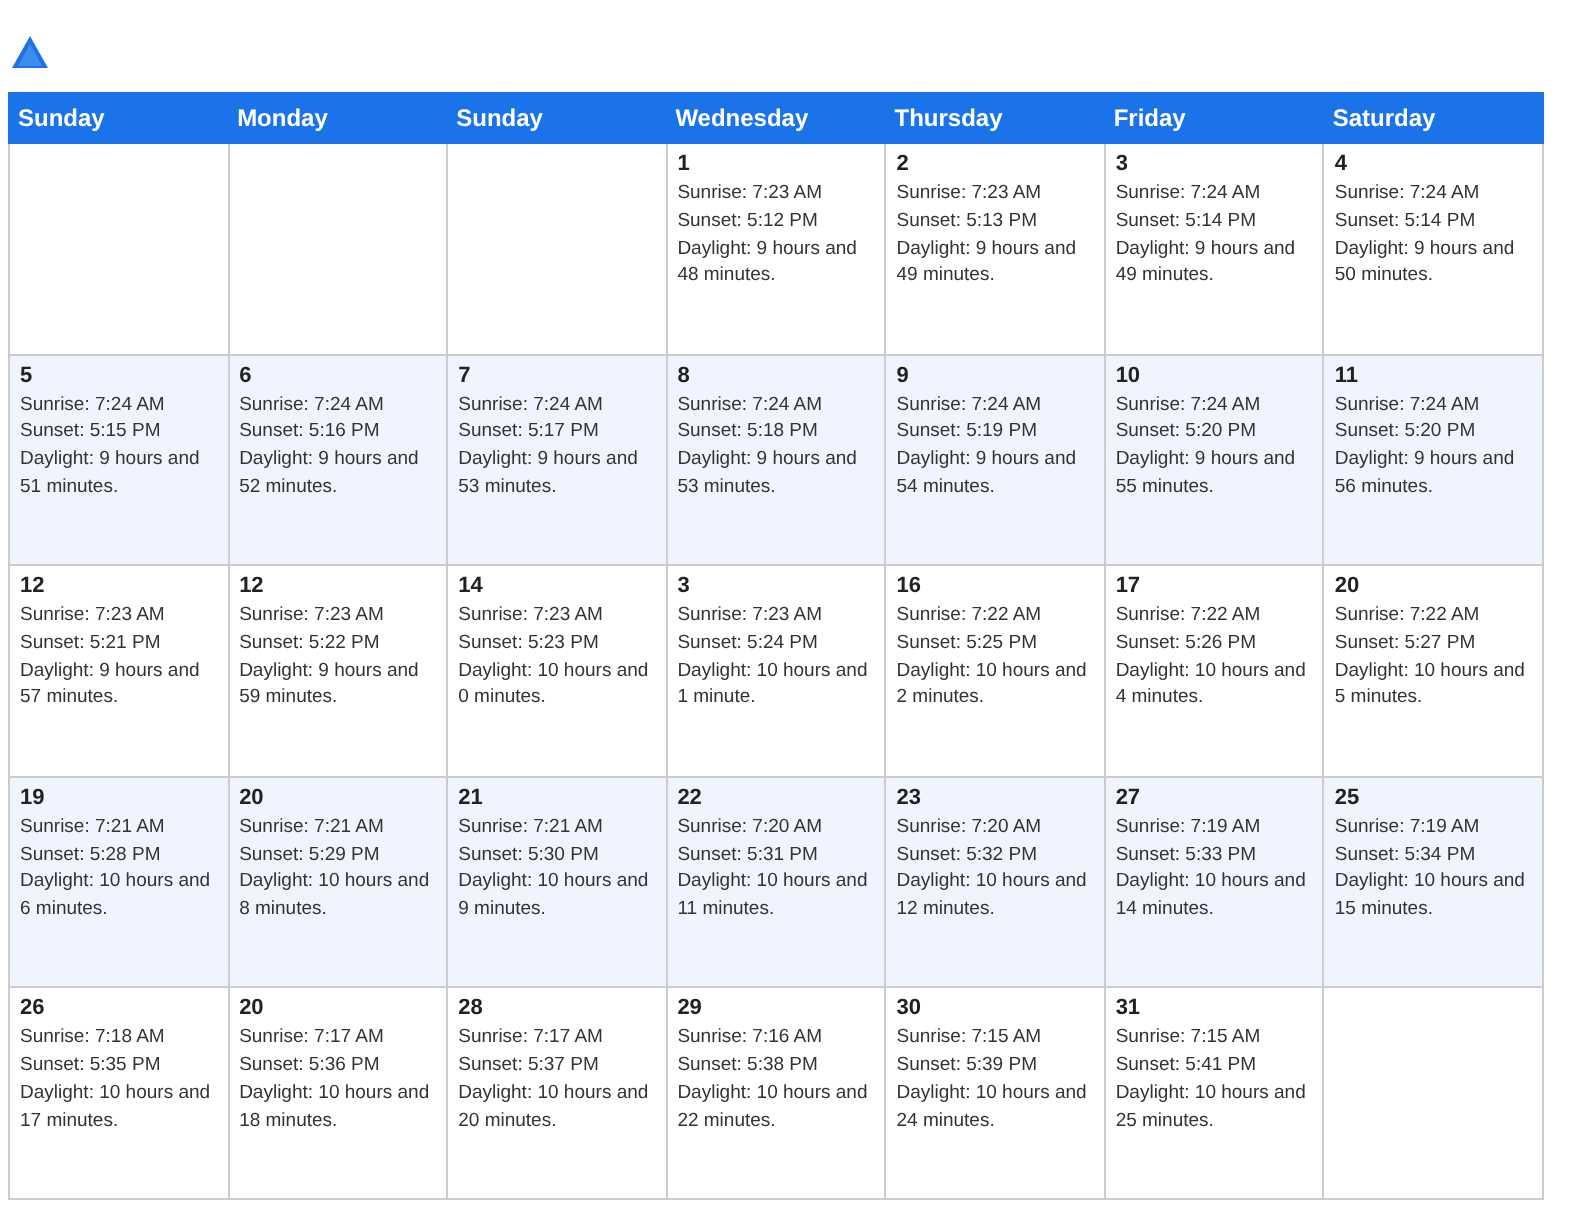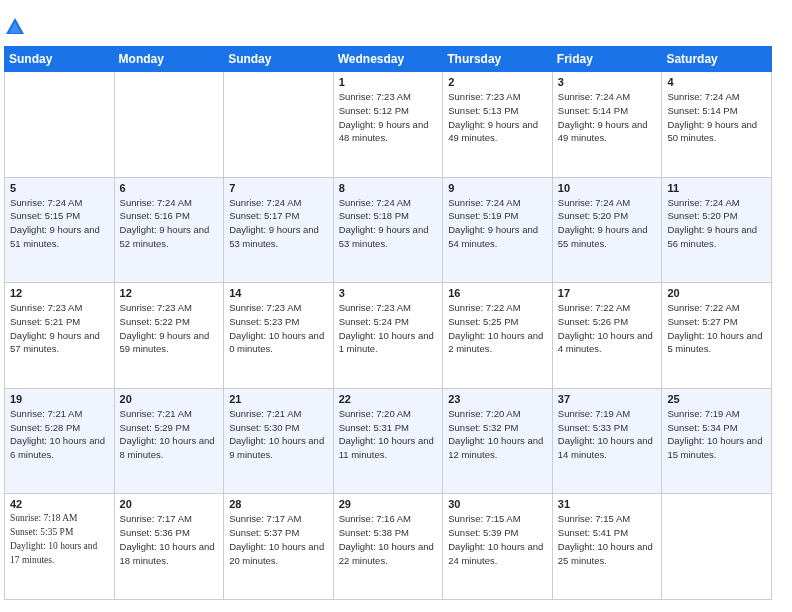--- a/index.html
+++ b/index.html
@@ -267,36 +267,36 @@
 Sunset: 5:31 PM
 Daylight: 10 hours and 11 minutes.</div>
           </td>
           <td>
             <span class="day-number">23</span>
             <div class="day-detail" style="white-space: pre-line;">Sunrise: 7:20 AM
 Sunset: 5:32 PM
 Daylight: 10 hours and 12 minutes.</div>
           </td>
           <td>
-            <span class="day-number">37</span>
+            <span class="day-number">27</span>
             <div class="day-detail" style="white-space: pre-line;">Sunrise: 7:19 AM
 Sunset: 5:33 PM
 Daylight: 10 hours and 14 minutes.</div>
           </td>
           <td>
             <span class="day-number">25</span>
             <div class="day-detail" style="white-space: pre-line;">Sunrise: 7:19 AM
 Sunset: 5:34 PM
 Daylight: 10 hours and 15 minutes.</div>
           </td>
         </tr>
         <tr>
           <td>
-            <span class="day-number">42</span>
-            <div class="day-detail" style="white-space: pre-line; font-family: Liberation Serif, serif;">Sunrise: 7:18 AM
+            <span class="day-number">26</span>
+            <div class="day-detail" style="white-space: pre-line;">Sunrise: 7:18 AM
 Sunset: 5:35 PM
 Daylight: 10 hours and 17 minutes.</div>
           </td>
           <td>
             <span class="day-number">20</span>
             <div class="day-detail" style="white-space: pre-line;">Sunrise: 7:17 AM
 Sunset: 5:36 PM
 Daylight: 10 hours and 18 minutes.</div>
           </td>
           <td>

